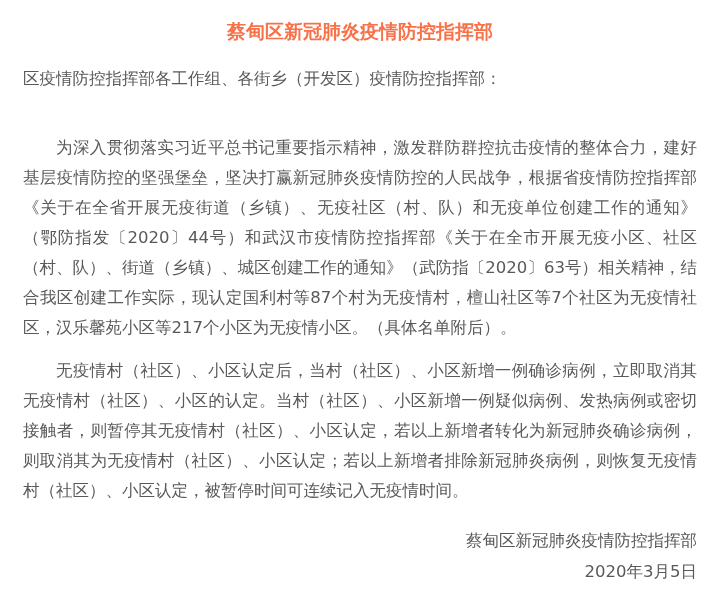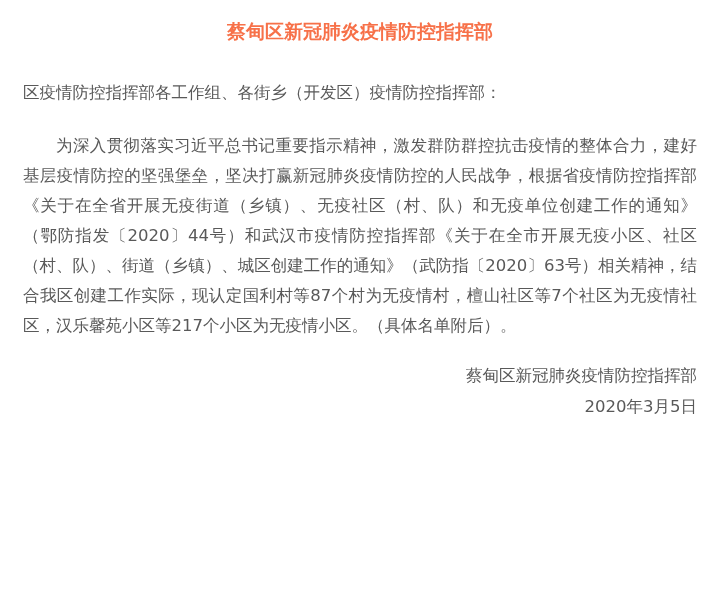--- a/index.html
+++ b/index.html
@@ -26,24 +26,24 @@
     font-weight: bold;
     line-height: 30px;
   }
   .doc-body {
     color: var(--body-color);
     font-size: 16.5px;
     line-height: 30px;
     text-align: justify;
   }
   .salutation {
-    margin-top: 32px;
+    margin-top: 18px;
   }
   .para-first {
-    margin-top: 23px;
+    margin-top: 39px;
     text-indent: 2em;
   }
   .para {
     margin-top: 13px;
     text-indent: 2em;
   }
   .sign-block {
     margin-top: 20px;
     text-align: right;
     color: var(--body-color);
@@ -61,20 +61,21 @@
 
   <div class="doc-title">
     <div>蔡甸区新冠肺炎疫情防控指挥部</div>
   </div>
 
   <div class="doc-body">
     <p class="salutation">区疫情防控指挥部各工作组、各街乡（开发区）疫情防控指挥部：</p>
 
     <p class="para-first">为深入贯彻落实习近平总书记重要指示精神，激发群防群控抗击疫情的整体合力，建好基层疫情防控的坚强堡垒，坚决打赢新冠肺炎疫情防控的人民战争，根据省疫情防控指挥部《关于在全省开展无疫街道（乡镇）、无疫社区（村、队）和无疫单位创建工作的通知》（鄂防指发〔2020〕44号）和武汉市疫情防控指挥部《关于在全市开展无疫小区、社区（村、队）、街道（乡镇）、城区创建工作的通知》（武防指〔2020〕63号）相关精神，结合我区创建工作实际，现认定国利村等87个村为无疫情村，檀山社区等7个社区为无疫情社区，汉乐馨苑小区等217个小区为无疫情小区。（具体名单附后）。</p>
 
+    <p class="para">无疫情村（社区）、小区认定后，当村（社区）、小区新增一例确诊病例，立即取消其无疫情村（社区）、小区的认定。当村（社区）、小区新增一例疑似病例、发热病例或密切接触者，则暂停其无疫情村（社区）、小区认定，若以上新增者转化为新冠肺炎确诊病例，则取消其为无疫情村（社区）、小区认定；若以上新增者排除新冠肺炎病例，则恢复无疫情村（社区）、小区认定，被暂停时间可连续记入无疫情时间。</p>
   </div>
 
   <div class="sign-block">
     <div>蔡甸区新冠肺炎疫情防控指挥部</div>
     <div class="sign-date">2020年3月5日</div>
   </div>
 
 </div>
 
 </body></html>

